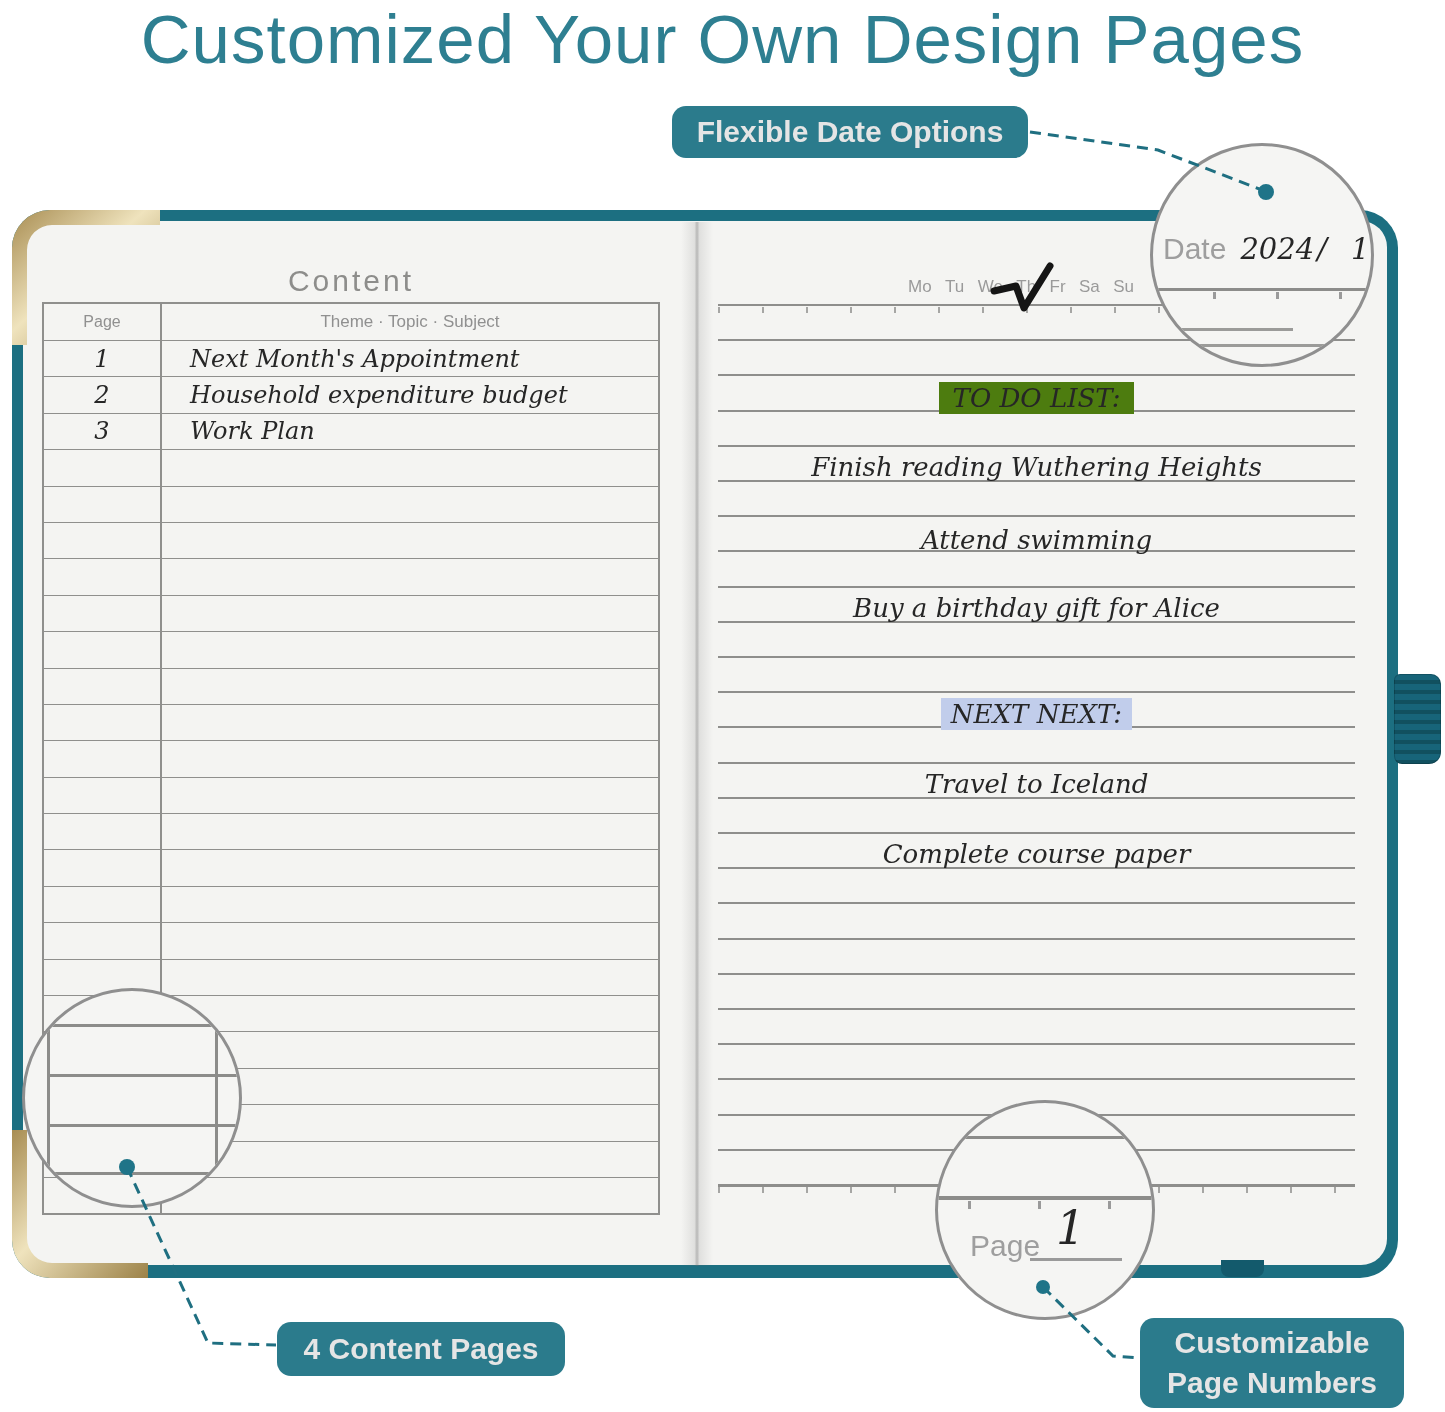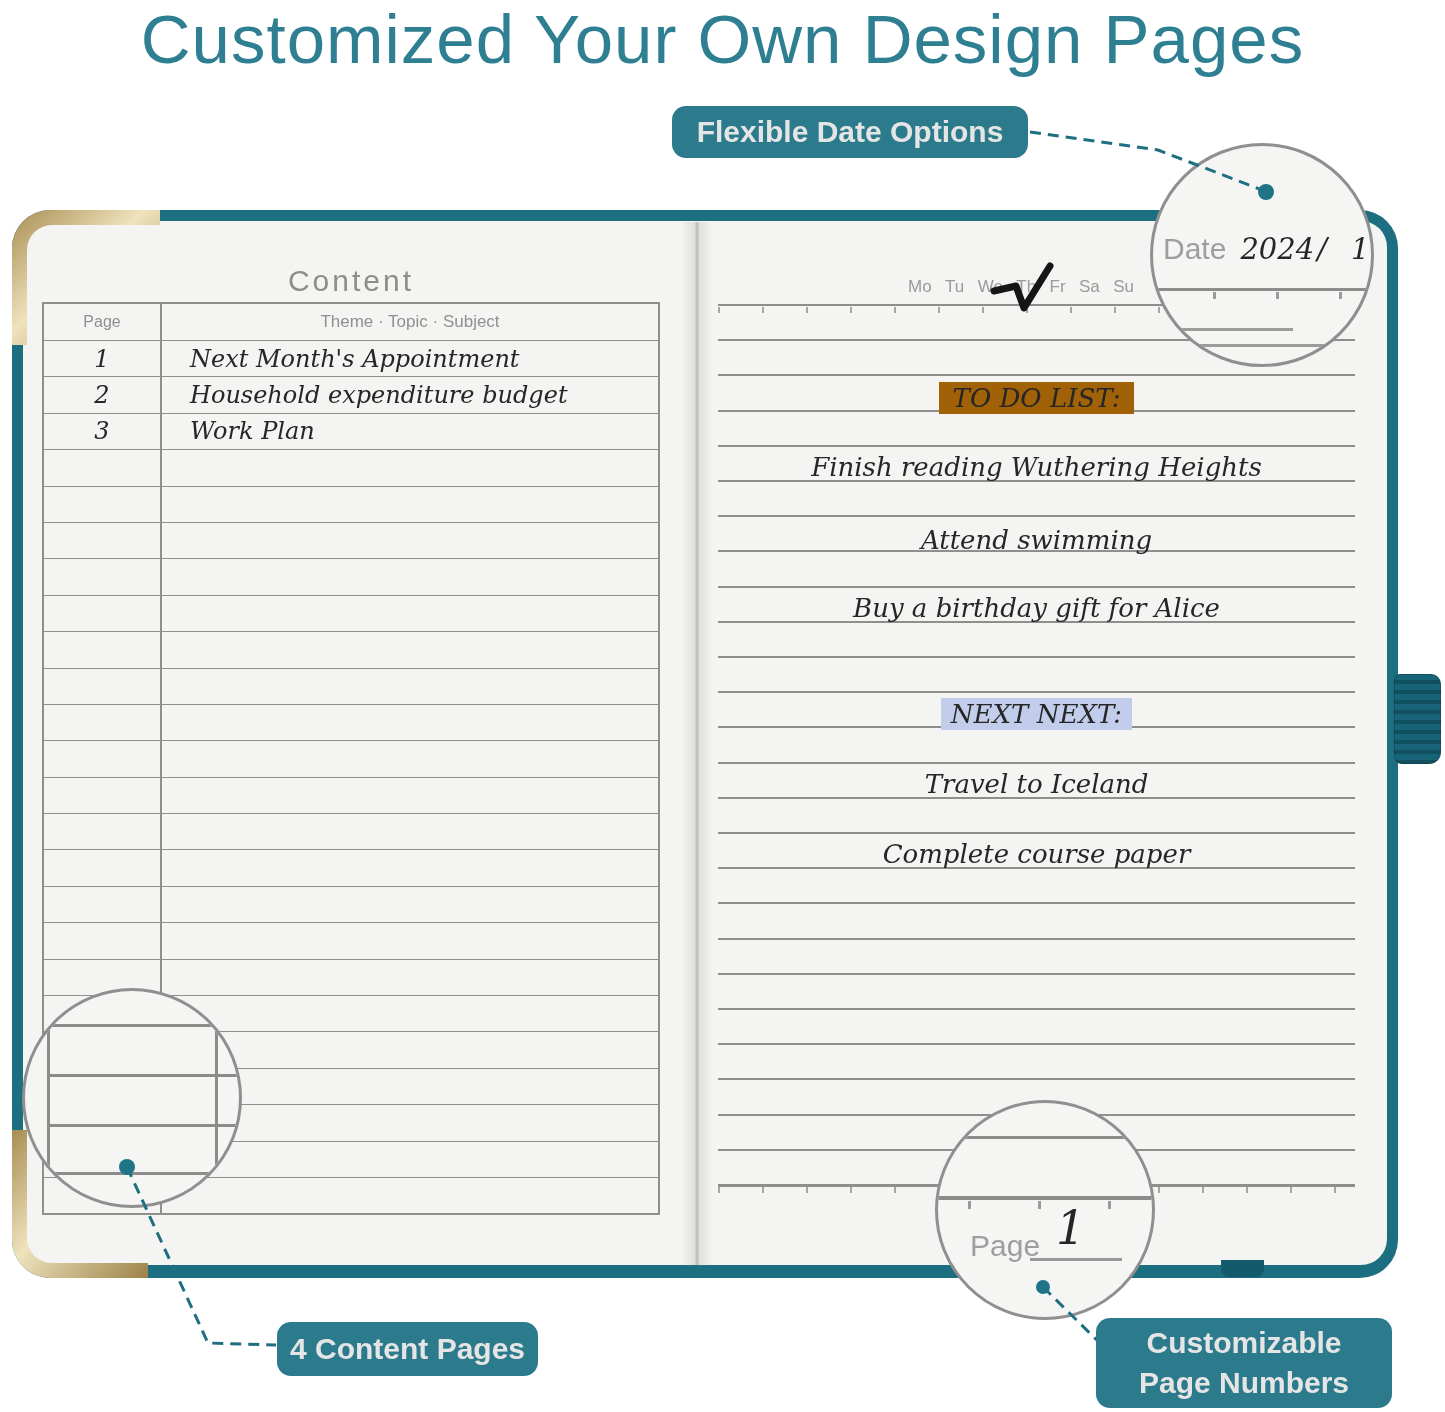--- a/index.html
+++ b/index.html
@@ -15,22 +15,22 @@
     font-family:"Liberation Sans", sans-serif;
   }
 
   
   .badge {
     position:absolute; background:#2b7b8c; color:#e5e5e5; border-radius:14px;
     display:flex; align-items:center; justify-content:center; text-align:center;
     font-weight:700; z-index:30;
   }
   .b-date     { left:672px;  top:106px;  width:356px; height:52px; font-size:30px; }
-  .b-content  { left:277px;  top:1322px; width:261px; height:54px; font-size:30px; }
-  .b-pagenum  { left:1096px; top:1318px; width:296px; height:90px; font-size:30px; line-height:40px; padding:0 14px; box-sizing:border-box; }
+  .b-content  { left:277px;  top:1322px; width:288px; height:54px; font-size:30px; }
+  .b-pagenum  { left:1140px; top:1318px; width:264px; height:90px; font-size:30px; line-height:40px; padding:0 14px; box-sizing:border-box; }
 
   
   .notebook {
     position:absolute; left:12px; top:210px; width:1386px; height:1068px;
     background:#1c6f81; border-radius:38px; z-index:1;
   }
   .page {
     position:absolute; left:11px; top:11px; right:11px; bottom:13px;
     background:#f4f4f2; border-radius:26px;
   }
@@ -76,21 +76,21 @@
     position:absolute; left:718px; width:637px; height:6px; z-index:2;
     background:repeating-linear-gradient(to right, #a6a6a4 0 2px, transparent 2px 44px);
   }
   .ticks-top { top:307px; }
   .bottom-line { position:absolute; left:718px; top:1184px; width:637px; height:2.5px; background:#8e8e8c; z-index:2; }
   .ticks-bottom { top:1187px; }
 
   .rp-text { position:absolute; left:718px; width:637px; text-align:center; z-index:3; }
   .rp-item { font-size:26px; }
   .rp-head { font-size:26px; }
-  .hl-pink { background:#a16207; padding:1px 14px;margin-top:36px; }
+  .hl-pink { background:#4d7c0f; padding:1px 14px;margin-top:36px; }
   .hl-blue { background:#c1cdeb; padding:1px 10px; }
 
   
   .pen-loop {
     position:absolute; left:1394px; top:674px; width:47px; height:90px; z-index:4;
     background:repeating-linear-gradient(to bottom, #176479 0 6px, #11505f 6px 10px);
     border-radius:6px 10px 12px 8px; box-shadow:inset 0 0 0 1px rgba(0,0,0,0.18);
   }
   .band-tab {
     position:absolute; left:1221px; top:1260px; width:43px; height:17px; z-index:4;

